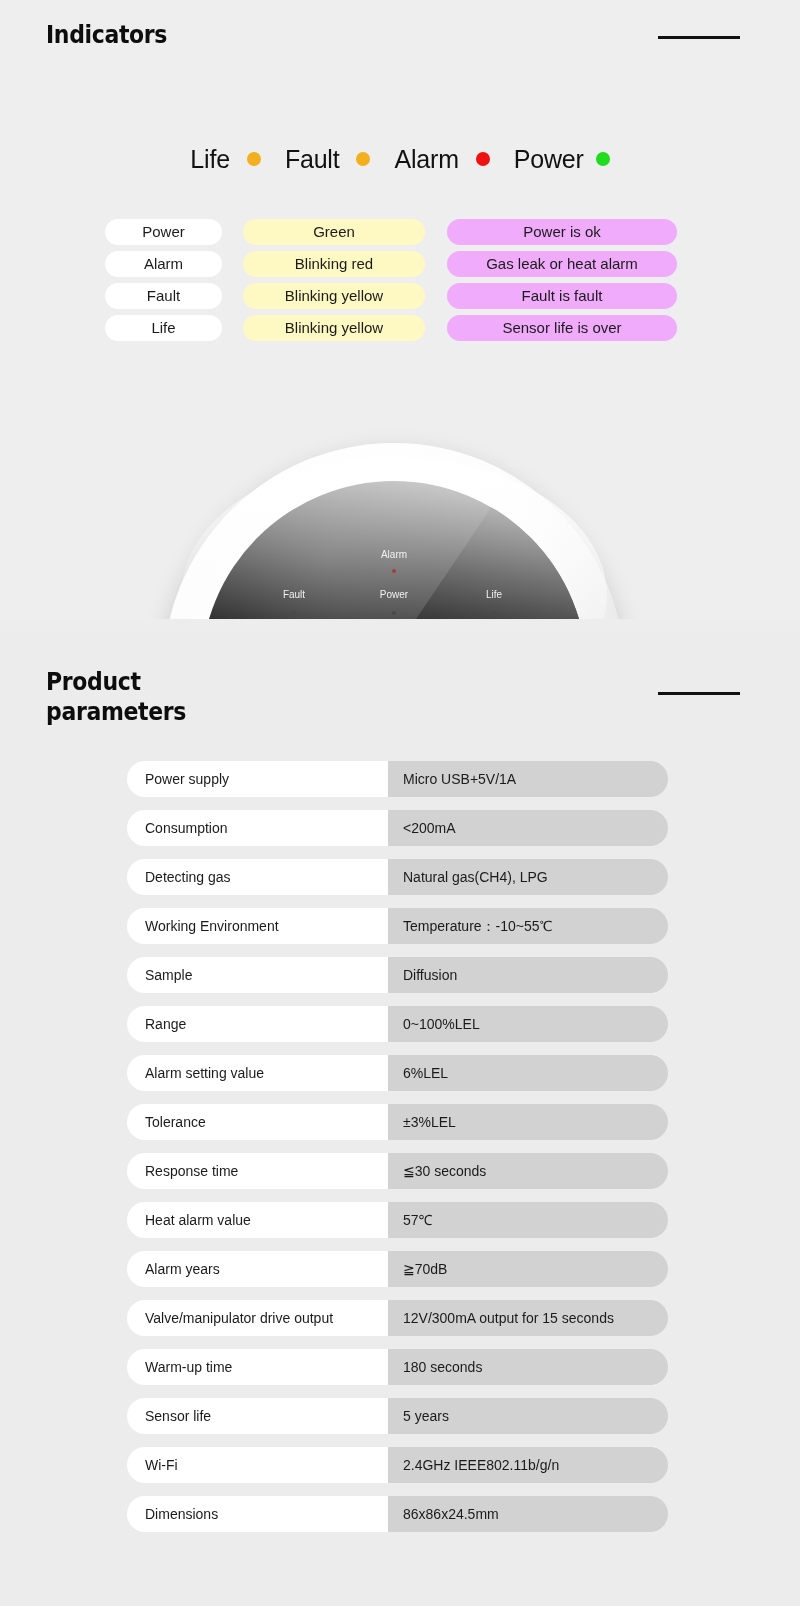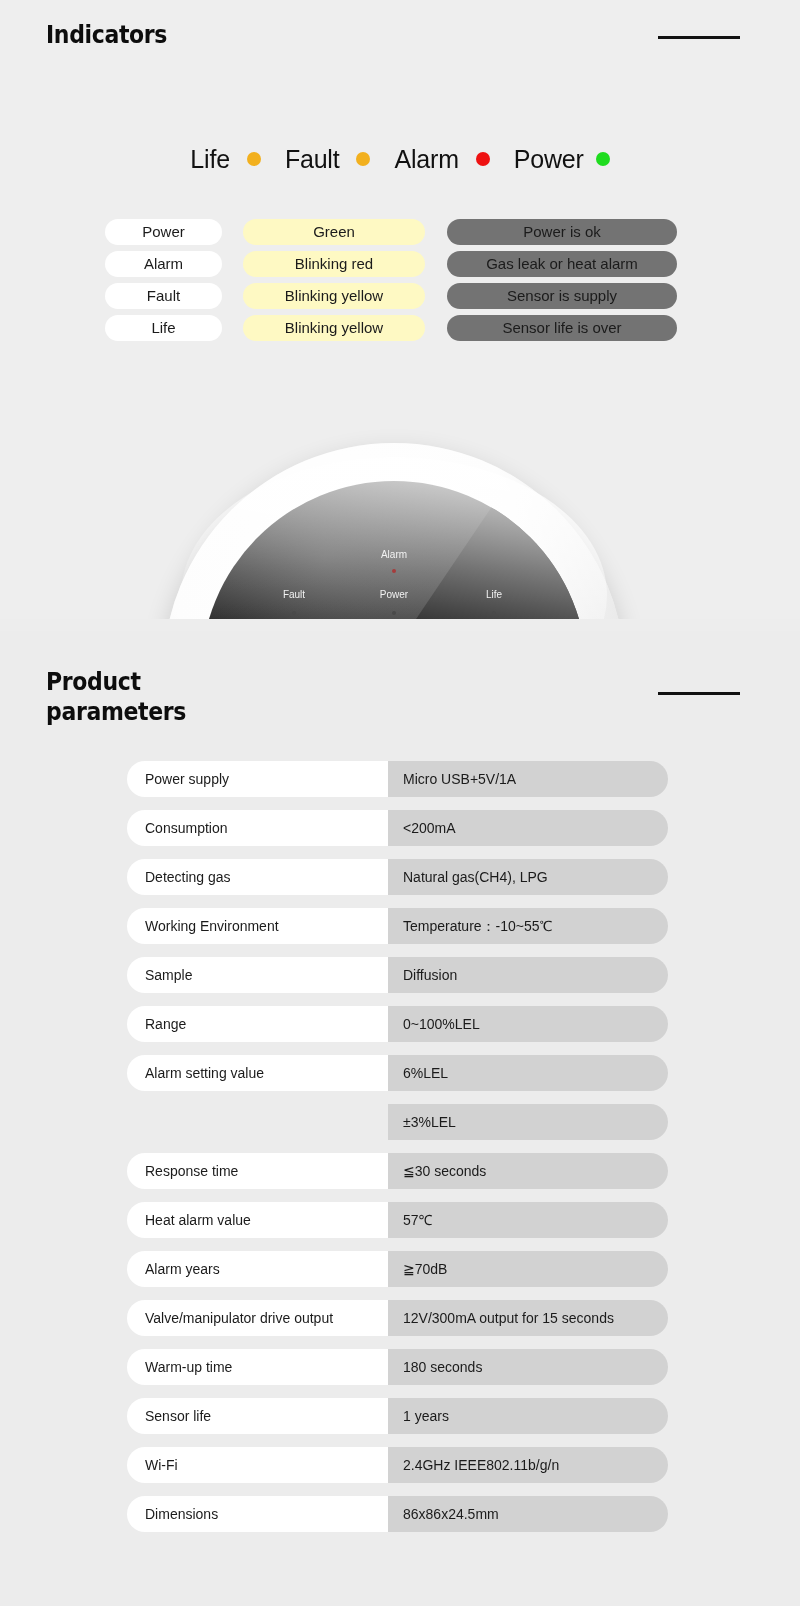--- a/index.html
+++ b/index.html
@@ -121,21 +121,21 @@
     background: #ffffff;
   }
   .ind-c2 {
     left: 243px;
     width: 182px;
     background: #fef9c3;
   }
   .ind-c3 {
     left: 447px;
     width: 230px;
-    background: #737373;
+    background: #f0abfc;
   }
 
   
   .device-stage {
     position: absolute;
     left: 0;
     top: 400px;
     width: 800px;
     height: 219px;
     overflow: hidden;
@@ -330,21 +330,21 @@
 
     <div class="ind-row">
       <div class="ind-cell ind-c1">Alarm</div>
       <div class="ind-cell ind-c2">Blinking red</div>
       <div class="ind-cell ind-c3">Gas leak or heat alarm</div>
     </div>
 
     <div class="ind-row">
       <div class="ind-cell ind-c1">Fault</div>
       <div class="ind-cell ind-c2">Blinking yellow</div>
-      <div class="ind-cell ind-c3">Sensor is supply</div>
+      <div class="ind-cell ind-c3">Fault is fault</div>
     </div>
 
     <div class="ind-row">
       <div class="ind-cell ind-c1">Life</div>
       <div class="ind-cell ind-c2">Blinking yellow</div>
       <div class="ind-cell ind-c3">Sensor life is over</div>
     </div>
 
   </div>
 
@@ -406,20 +406,21 @@
       <div class="param-key">Range</div>
       <div class="param-val">0~100%LEL</div>
     </div>
 
     <div class="param-row">
       <div class="param-key">Alarm setting value</div>
       <div class="param-val">6%LEL</div>
     </div>
 
     <div class="param-row">
+      <div class="param-key">Tolerance</div>
       <div class="param-val">±3%LEL</div>
     </div>
 
     <div class="param-row">
       <div class="param-key">Response time</div>
       <div class="param-val">≦30 seconds</div>
     </div>
 
     <div class="param-row">
       <div class="param-key">Heat alarm value</div>
@@ -436,21 +437,21 @@
       <div class="param-val">12V/300mA output for 15 seconds</div>
     </div>
 
     <div class="param-row">
       <div class="param-key">Warm-up time</div>
       <div class="param-val">180 seconds</div>
     </div>
 
     <div class="param-row">
       <div class="param-key">Sensor life</div>
-      <div class="param-val">1 years</div>
+      <div class="param-val">5 years</div>
     </div>
 
     <div class="param-row">
       <div class="param-key">Wi-Fi</div>
       <div class="param-val">2.4GHz IEEE802.11b/g/n</div>
     </div>
 
     <div class="param-row">
       <div class="param-key">Dimensions</div>
       <div class="param-val">86x86x24.5mm</div>

